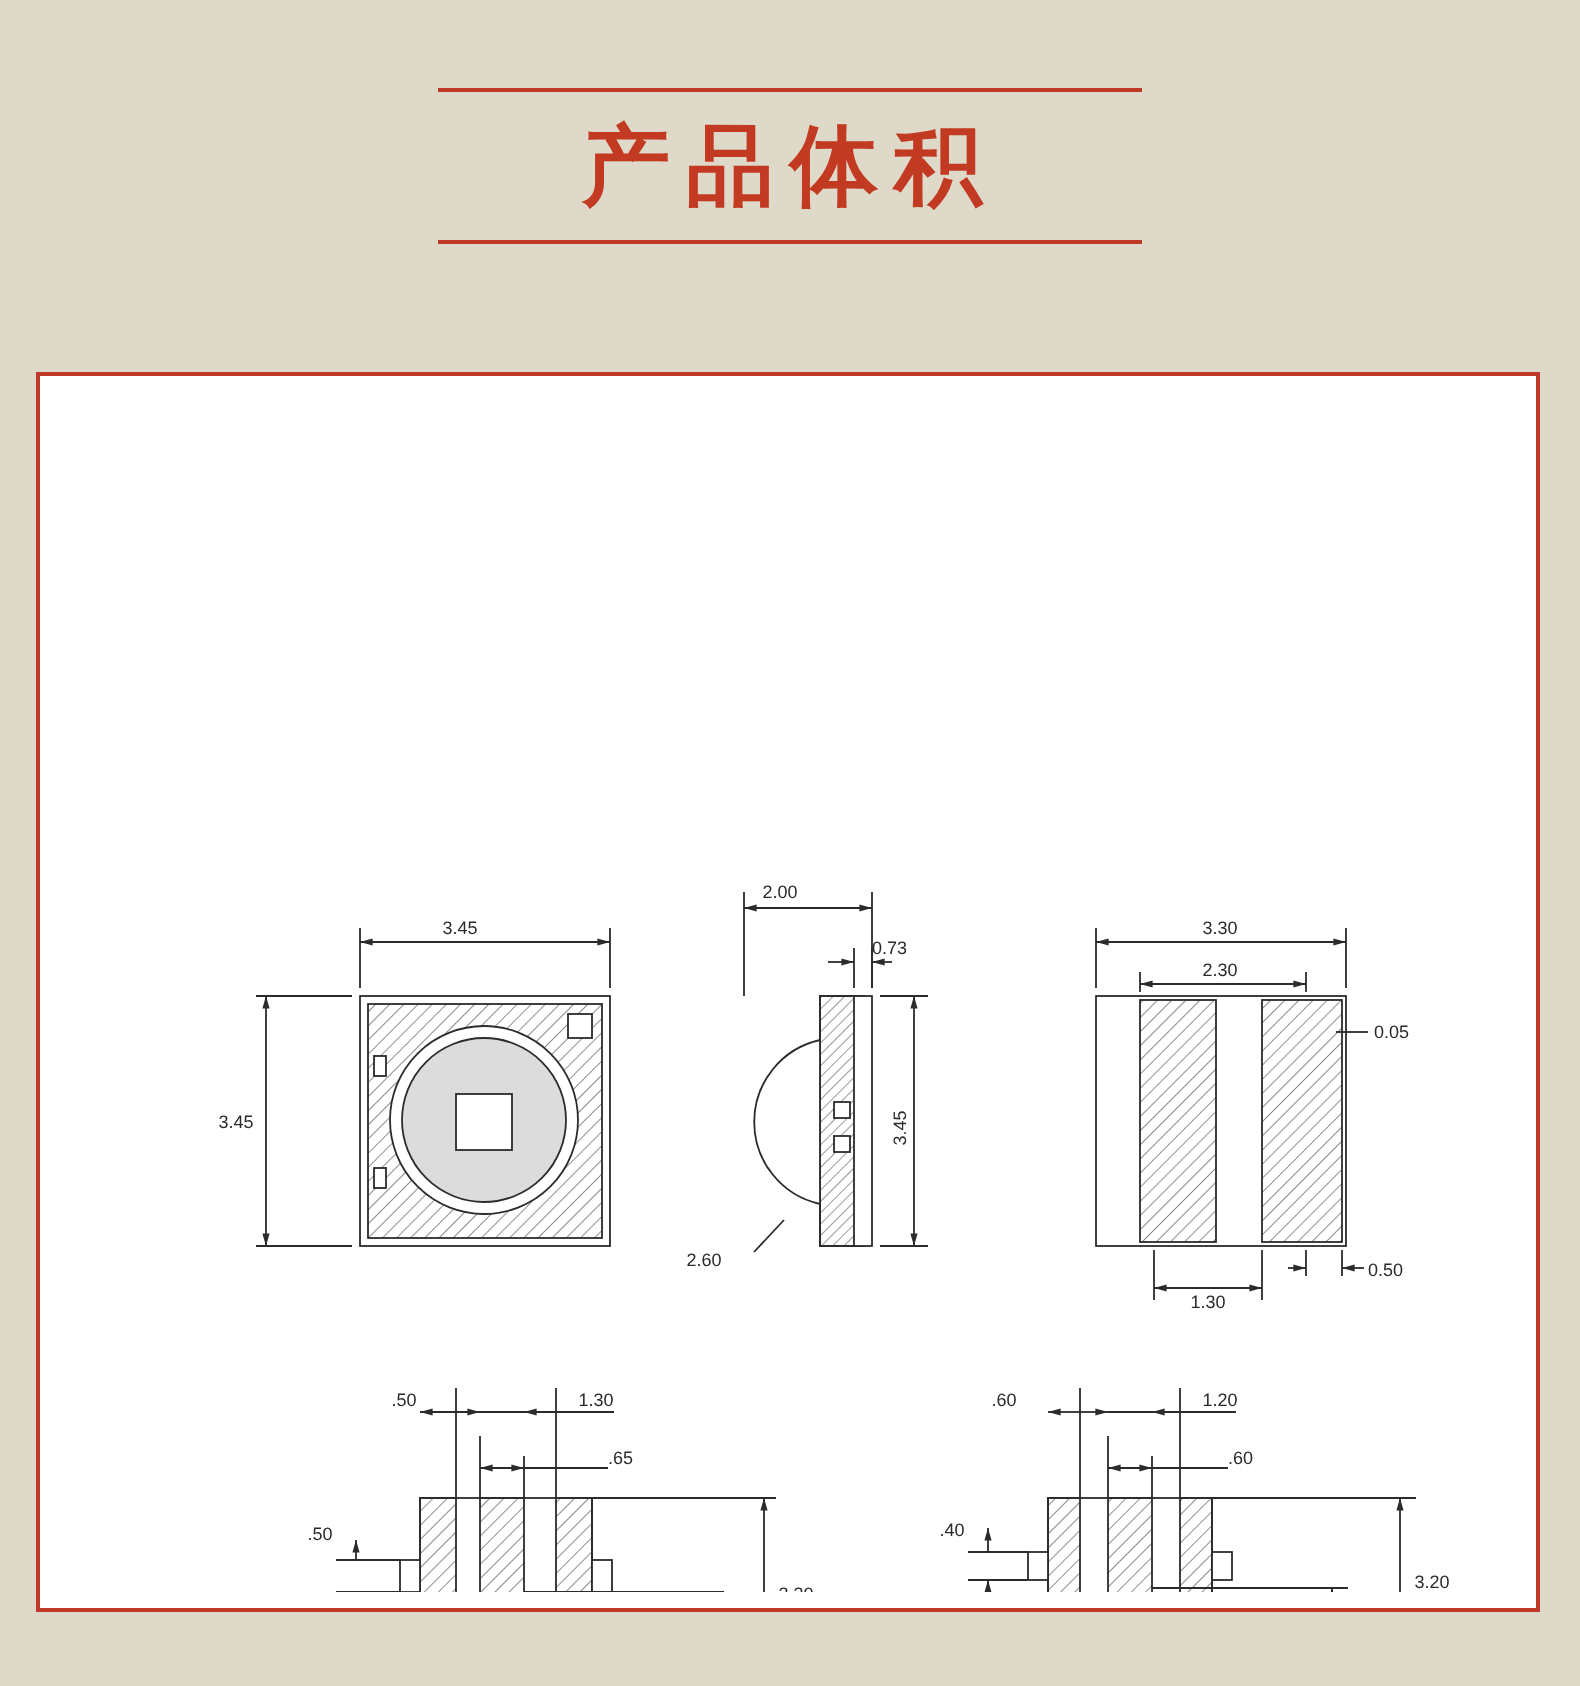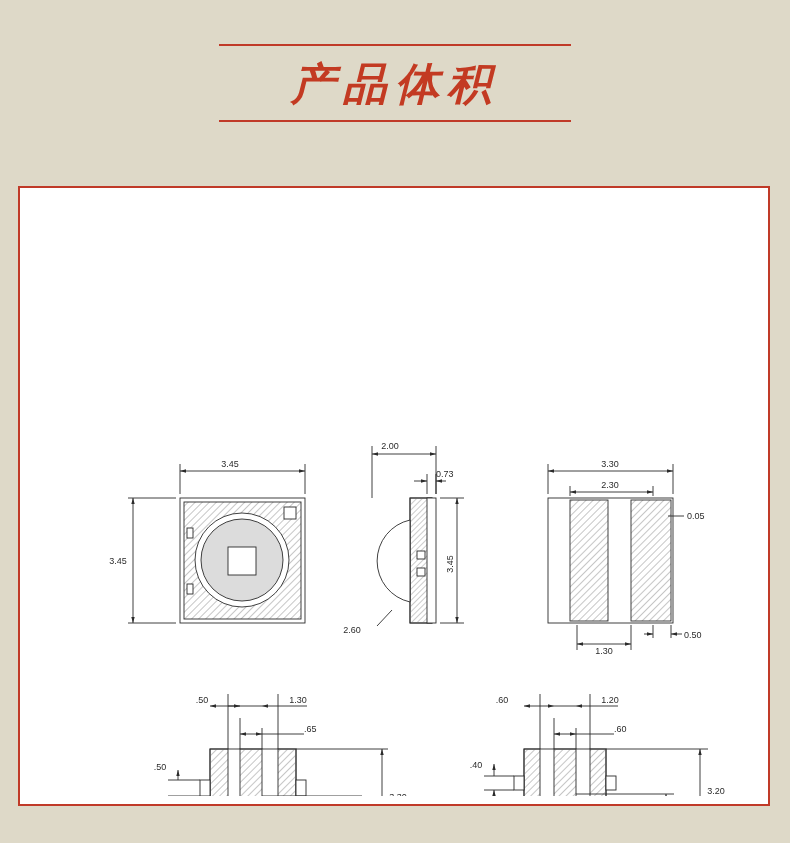--- a/index.html
+++ b/index.html
@@ -19,21 +19,20 @@
     height: 843px;
   }
 
   
   .title-wrap {
     position: absolute;
     left: 0;
     top: 44px;
     width: 790px;
     text-align: center;
-    font-style: italic;
   }
   .title-rule {
     width: 352px;
     height: 2px;
     background: #c03a28;
     margin: 0 auto;
   }
   .title-text {
     font-size: 44px;
     line-height: 56px;

